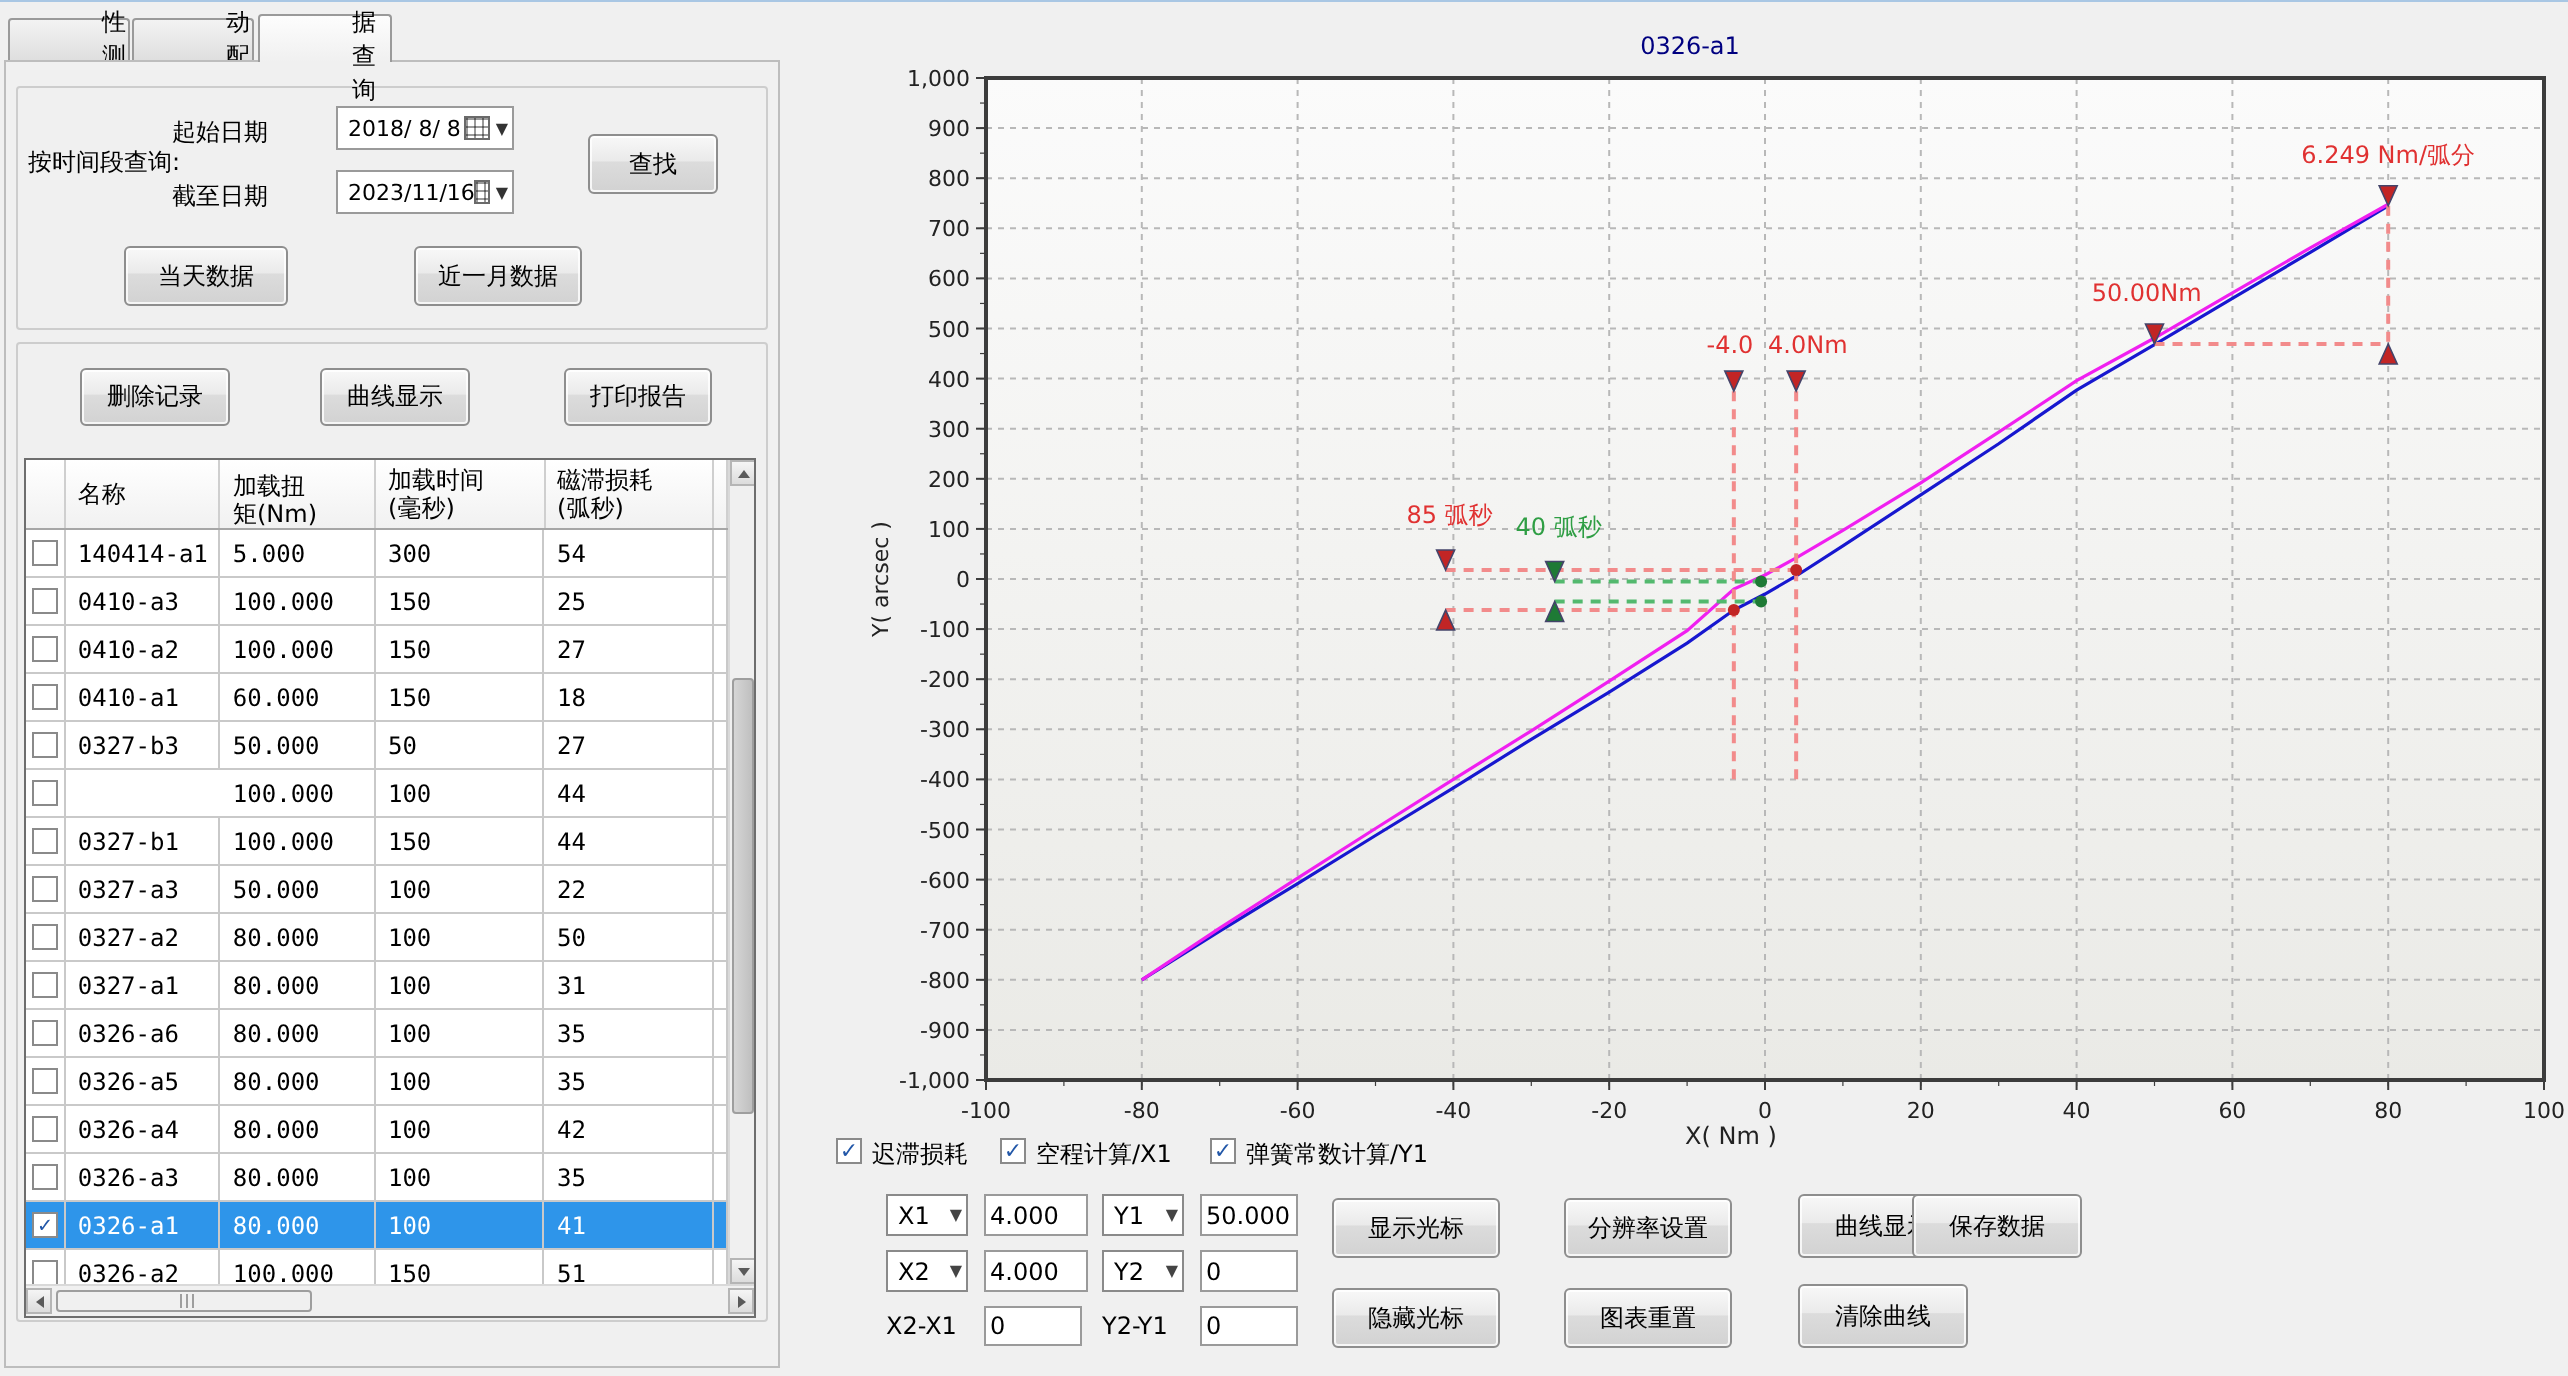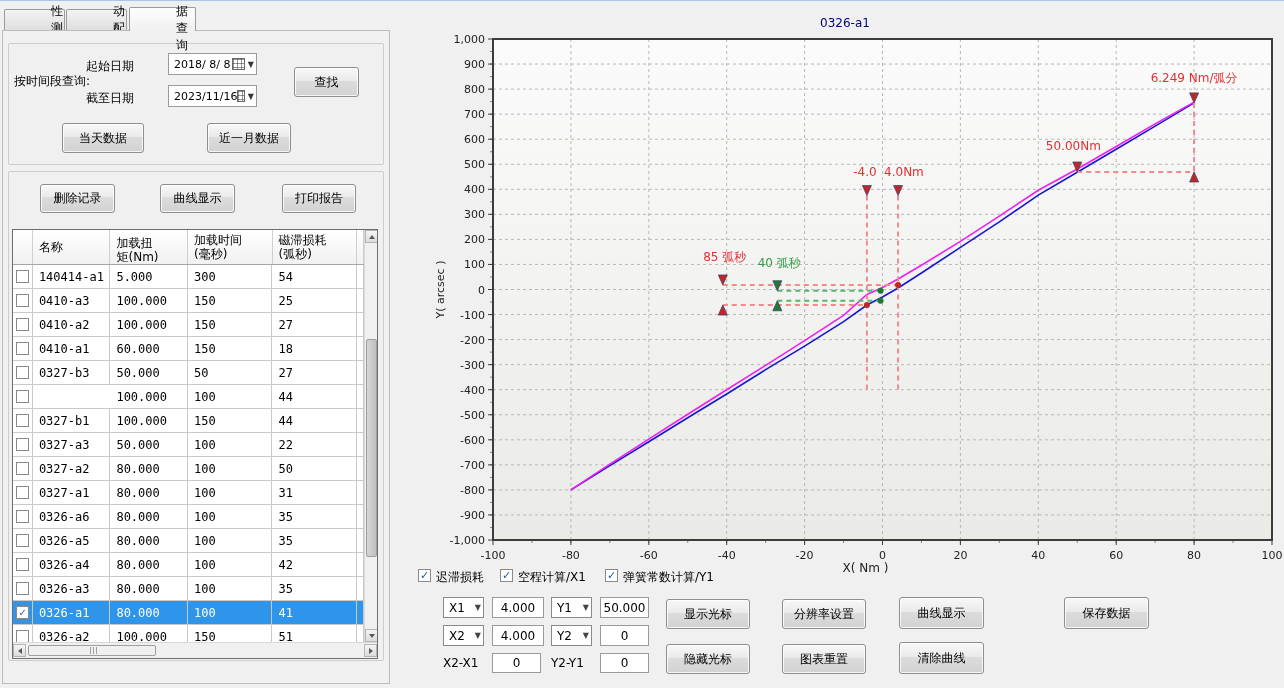--- a/index.html
+++ b/index.html
@@ -6,21 +6,21 @@
   .app{position:relative;width:1284px;height:688px;background:#f0f0f0;overflow:hidden;
        font-family:"DejaVu Sans","Liberation Sans",sans-serif;font-size:12px;color:#000;
        border-top:1px solid #a9c7e4;}
   
   .btn{position:absolute;display:flex;align-items:center;justify-content:center;
        background:linear-gradient(#f8f8f8,#eaeaea 45%,#dcdcdc 46%,#d2d2d2);
        border:1px solid #8e8e8e;border-radius:3px;box-shadow:inset 0 0 0 1px rgba(255,255,255,.8);
        font-size:12px;cursor:default;}
   .field{position:absolute;background:#fff;border:1px solid #9a9a9a;display:flex;
          align-items:center;font-size:12px;box-sizing:border-box;}
-  .field input{border:none;outline:none;width:100%;text-align:center;font:inherit;background:transparent;}
+  .field input{border:none;outline:none;width:100%;font:inherit;background:transparent;}
   .combo{position:absolute;background:#fff;border:1px solid #8a8a8a;display:flex;align-items:center;
          justify-content:space-between;padding:0 2px 0 5px;box-sizing:border-box;font-size:12px;}
   .combo .arr{font-size:8px;color:#444;}
   .lbl{position:absolute;white-space:nowrap;}
   .cbx{position:absolute;width:13px;height:13px;background:#fff;border:1px solid #8a8a8a;
        box-sizing:border-box;font-size:11px;line-height:11px;text-align:center;color:#2257a8;font-weight:bold;}
   
   .tab{position:absolute;top:8px;height:21px;display:flex;align-items:center;justify-content:center;
        background:linear-gradient(#f3f3f3,#dfdfdf);border:1px solid #9a9a9a;border-bottom:none;
        border-radius:2px 2px 0 0;box-sizing:border-box;padding-left:46px;}
@@ -548,15 +548,15 @@
   <span class="lbl" style="left:551px;top:655px;">Y2-Y1</span>
   <div class="field" style="left:600px;top:652px;width:49px;height:20px;">
       <input value="0" style="">
     </div>
 
   <div class="btn" style="left:666px;top:598px;width:82px;height:28px;">显示光标</div>
   <div class="btn" style="left:666px;top:643px;width:82px;height:28px;">隐藏光标</div>
   <div class="btn" style="left:782px;top:598px;width:82px;height:28px;">分辨率设置</div>
   <div class="btn" style="left:782px;top:643px;width:82px;height:28px;">图表重置</div>
   <div class="btn" style="left:899px;top:596px;width:83px;height:30px;">曲线显示</div>
-  <div class="btn" style="left:1064px;top:596px;width:83px;height:30px;">保存数据</div>
+  <div class="btn" style="left:956px;top:596px;width:83px;height:30px;">保存数据</div>
   <div class="btn" style="left:899px;top:641px;width:83px;height:30px;">清除曲线</div>
 </div>
 
 </body></html>

